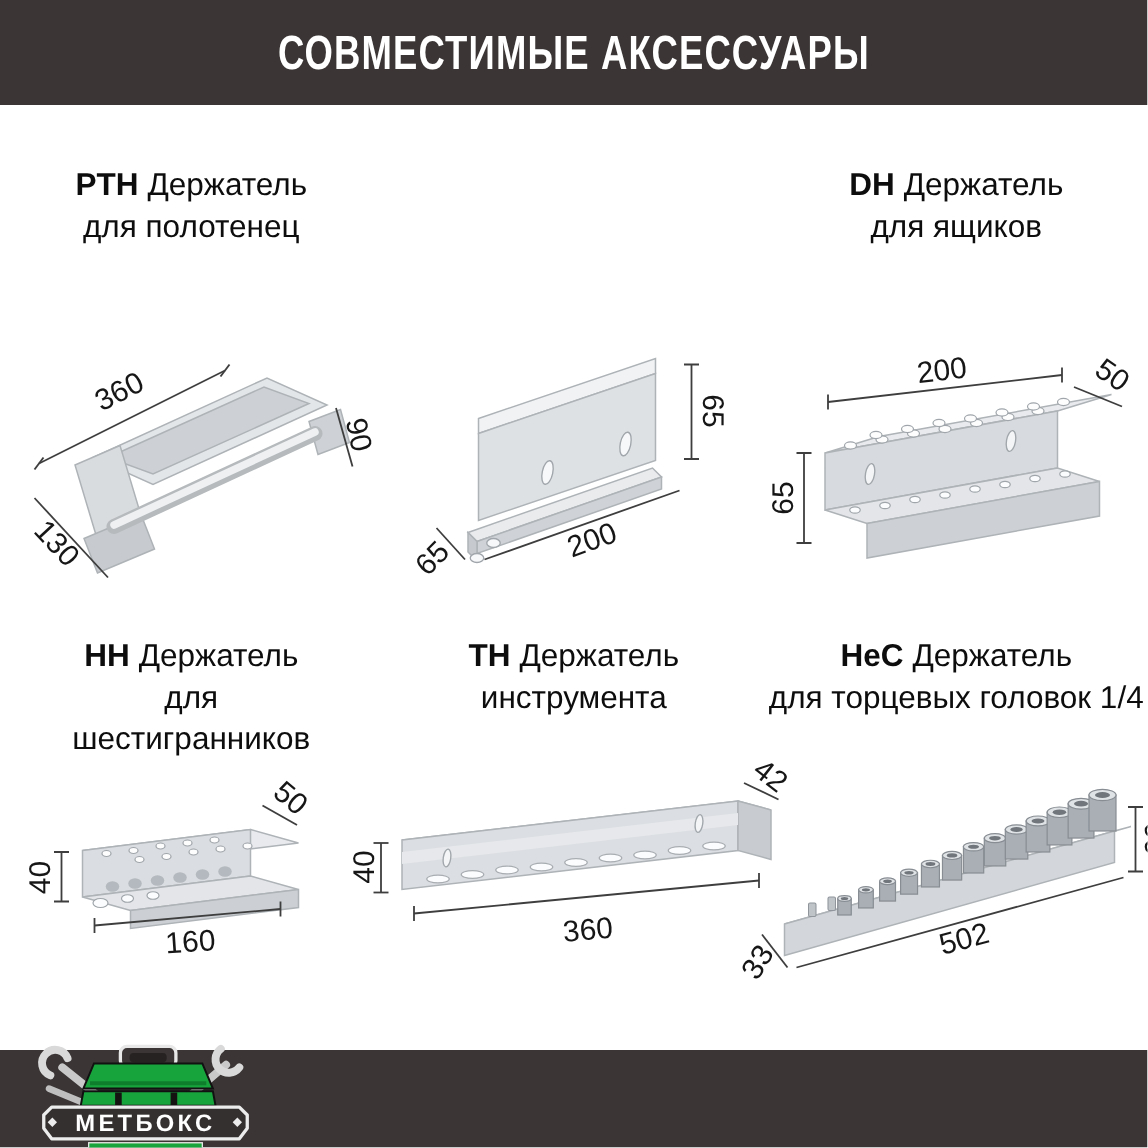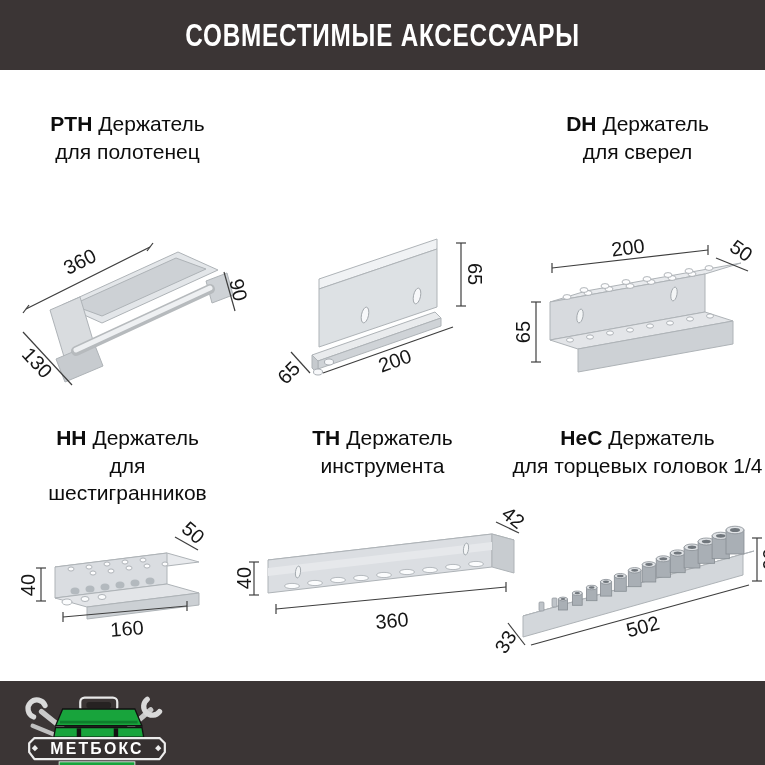--- a/index.html
+++ b/index.html
@@ -25,21 +25,21 @@
   .code { font-weight:bold; margin-right:6px; }
   .pname { white-space:pre-line; }
 
   .figure { position:absolute; }
   .figure svg { position:absolute; left:0; top:0; }
 
   .dim { position:absolute; font-size:20px; color:#161616; white-space:nowrap;
          transform:translate(-50%,-50%) rotate(var(--r,0deg)); }
 
   
-  .footer { position:absolute; left:0; bottom:0; width:765px; height:84px; background:#3b3535; }
+  .footer { position:absolute; left:0; bottom:0; width:765px; height:65px; background:#3b3535; }
   .logo { position:absolute; left:22px; bottom:-3px; }
 </style>
 </head>
 <body>
 
 <div class="page">
 
   <div class="banner">
     <span class="banner-title">СОВМЕСТИМЫЕ АКСЕССУАРЫ</span>
   </div>
@@ -104,21 +104,21 @@
           </svg>
           <span class="dim" style="left:209px;top:71px;--r:90deg">65</span>
           <span class="dim" style="left:130px;top:158px;--r:-20deg">200</span>
           <span class="dim" style="left:24px;top:170px;--r:-45deg">65</span>
         </div>
       </div>
 
       <div class="cell">
         <div class="ptitle">
           <span class="code">DH</span><span class="pname">Держатель
-для сверел</span>
+для ящиков</span>
         </div>
         <div class="figure" style="left:2px;top:140px;width:250px;height:185px">
           <svg width="250" height="185" viewBox="0 0 250 185">
             <g stroke="#aeb3b7" stroke-width="1">
               <polygon points="38,92 193,64 229,53 74,81" fill="#e8eaed"></polygon>
               <polygon points="38,92 193,64 193,102 38,130" fill="#d7dade"></polygon>
               <polygon points="38,130 193,102 221,111 66,139" fill="#e3e5e8"></polygon>
               <polygon points="66,139 221,111 221,134 66,162" fill="#cdd1d5"></polygon>
             </g>
             <g fill="#fdfdfe" stroke="#9fa5aa" stroke-width="0.8">

